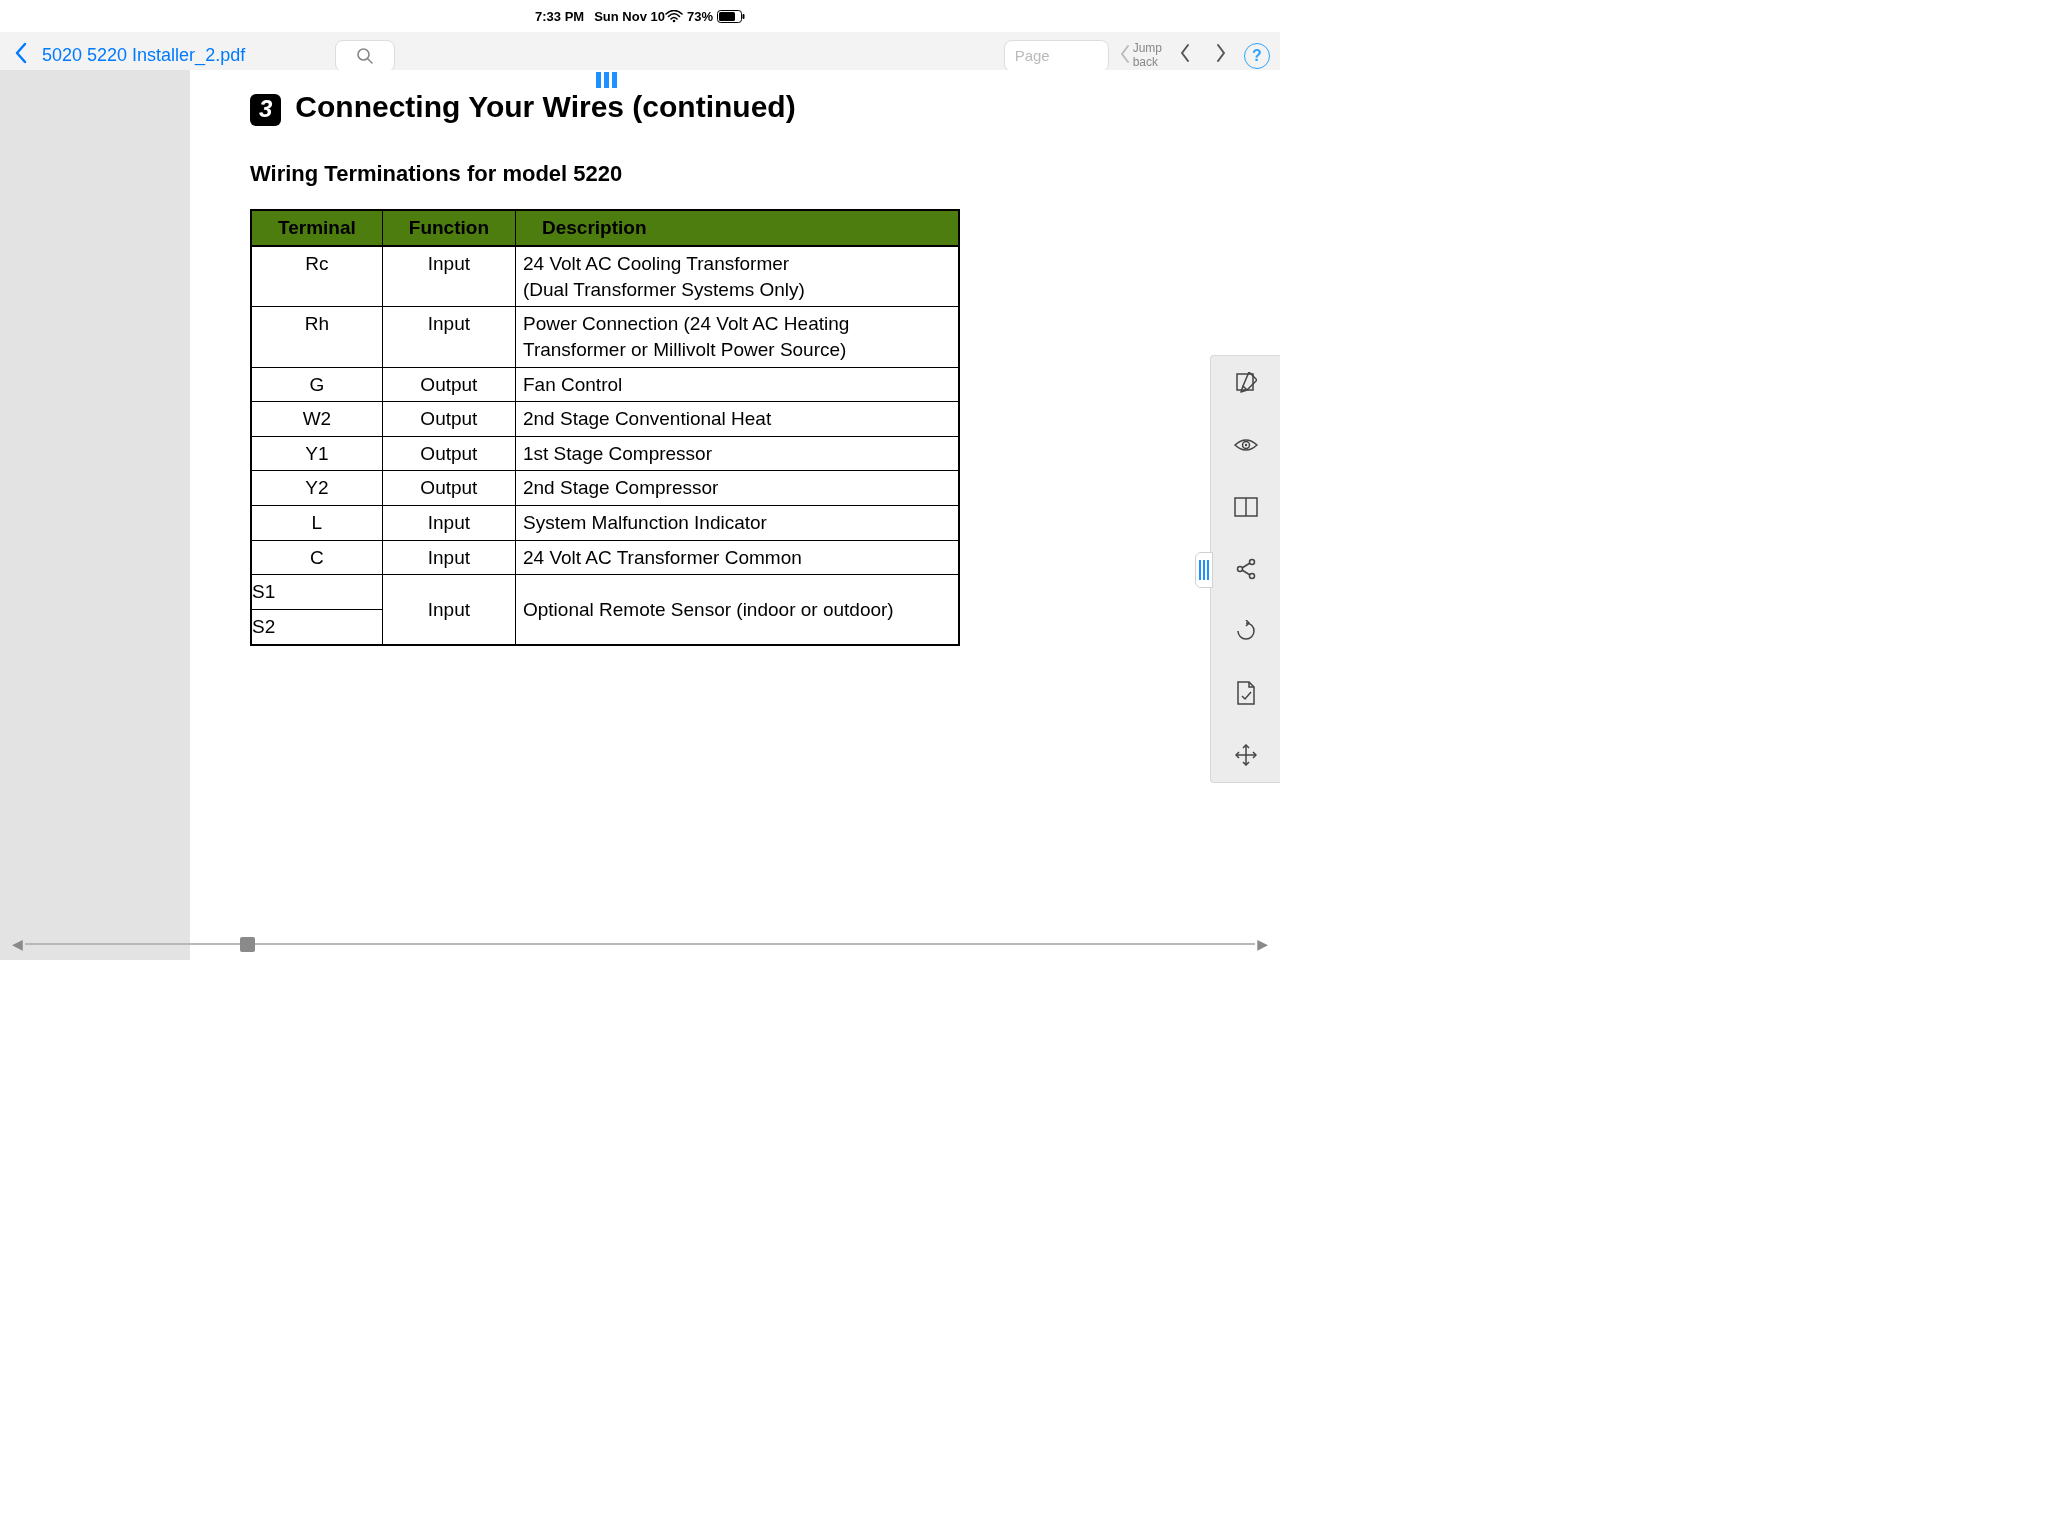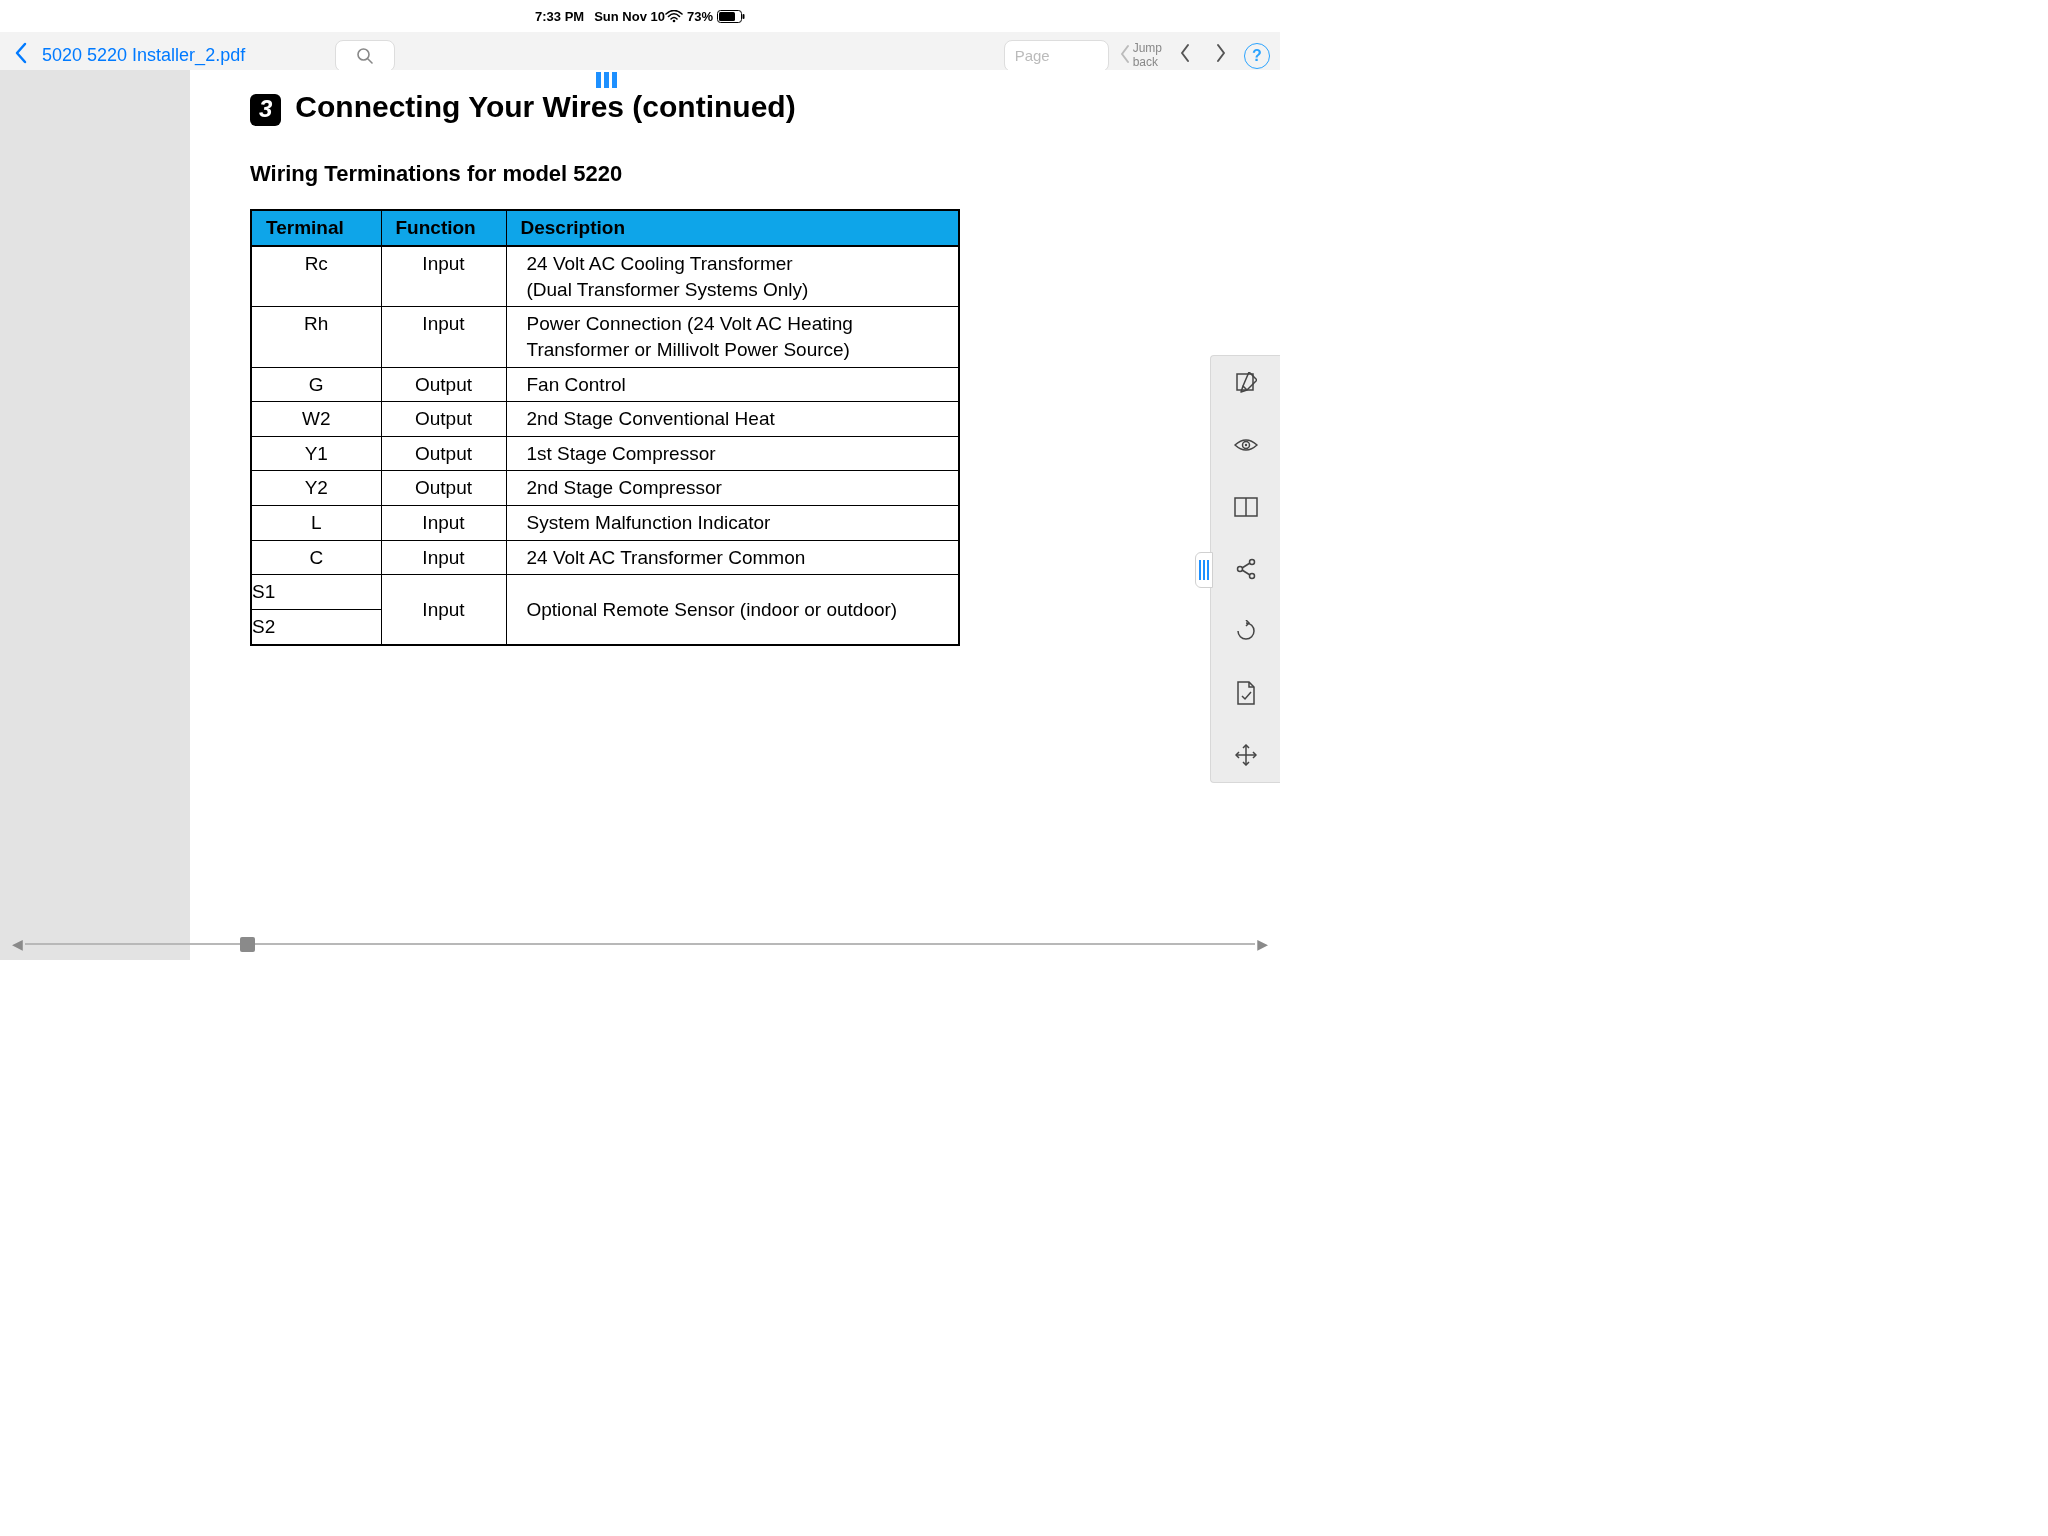--- a/index.html
+++ b/index.html
@@ -42,24 +42,24 @@
   .step-badge { background:#000; color:#fff; font-weight:800; font-size:24px; padding:1px 9px 3px 9px; border-radius:6px; font-style:italic; }
   .section-title { font-size:30px; font-weight:800; font-family: "Helvetica Neue", Arial, sans-serif; }
   .section-title .cont { font-weight:800; }
   .subheading { font-size:22px; font-weight:700; margin-top:35px; margin-bottom:22px; }
 
   .tab-indicator { position:absolute; top:2px; left:406px; display:flex; gap:3px; }
   .tab-indicator span { width:5px; height:16px; background:#1e90ff; display:inline-block; }
 
   
   table.wiring { border-collapse:collapse; width:710px; border:2px solid #000; font-family: "Helvetica Neue", Arial, sans-serif; }
-  table.wiring th { background:#0ea5e9; font-weight:700; font-size:19px; text-align:left; padding:6px 14px; border:1px solid #000; border-top:2px solid #000; border-bottom:2px solid #000;}
+  table.wiring th { background:#4d7c0f; font-weight:700; font-size:19px; text-align:left; padding:6px 26px; border:1px solid #000; border-top:2px solid #000; border-bottom:2px solid #000;}
   table.wiring th:first-child { border-left:2px solid #000; }
   table.wiring th:last-child { border-right:2px solid #000; }
-  table.wiring td { font-size:19px; padding:4px 20px; border:1px solid #000; vertical-align:top; line-height:1.35;}
+  table.wiring td { font-size:19px; padding:4px 7px; border:1px solid #000; vertical-align:top; line-height:1.35;}
   table.wiring td.c1 { text-align:center; width:130px; }
   table.wiring td.c2 { text-align:center; width:125px; }
   table.wiring td.c3 { text-align:left; }
   table.wiring tr:last-child td { border-bottom:2px solid #000; }
   table.wiring td:first-child { border-left:2px solid #000; }
   table.wiring td:last-child { border-right:2px solid #000; }
   .inner-split { width:100%; border-collapse:collapse; }
   .inner-split td { border:none !important; border-bottom:1px solid #000 !important; padding:4px 0 !important; text-align:left;}
   .inner-split tr:last-child td { border-bottom:none !important; }
 

